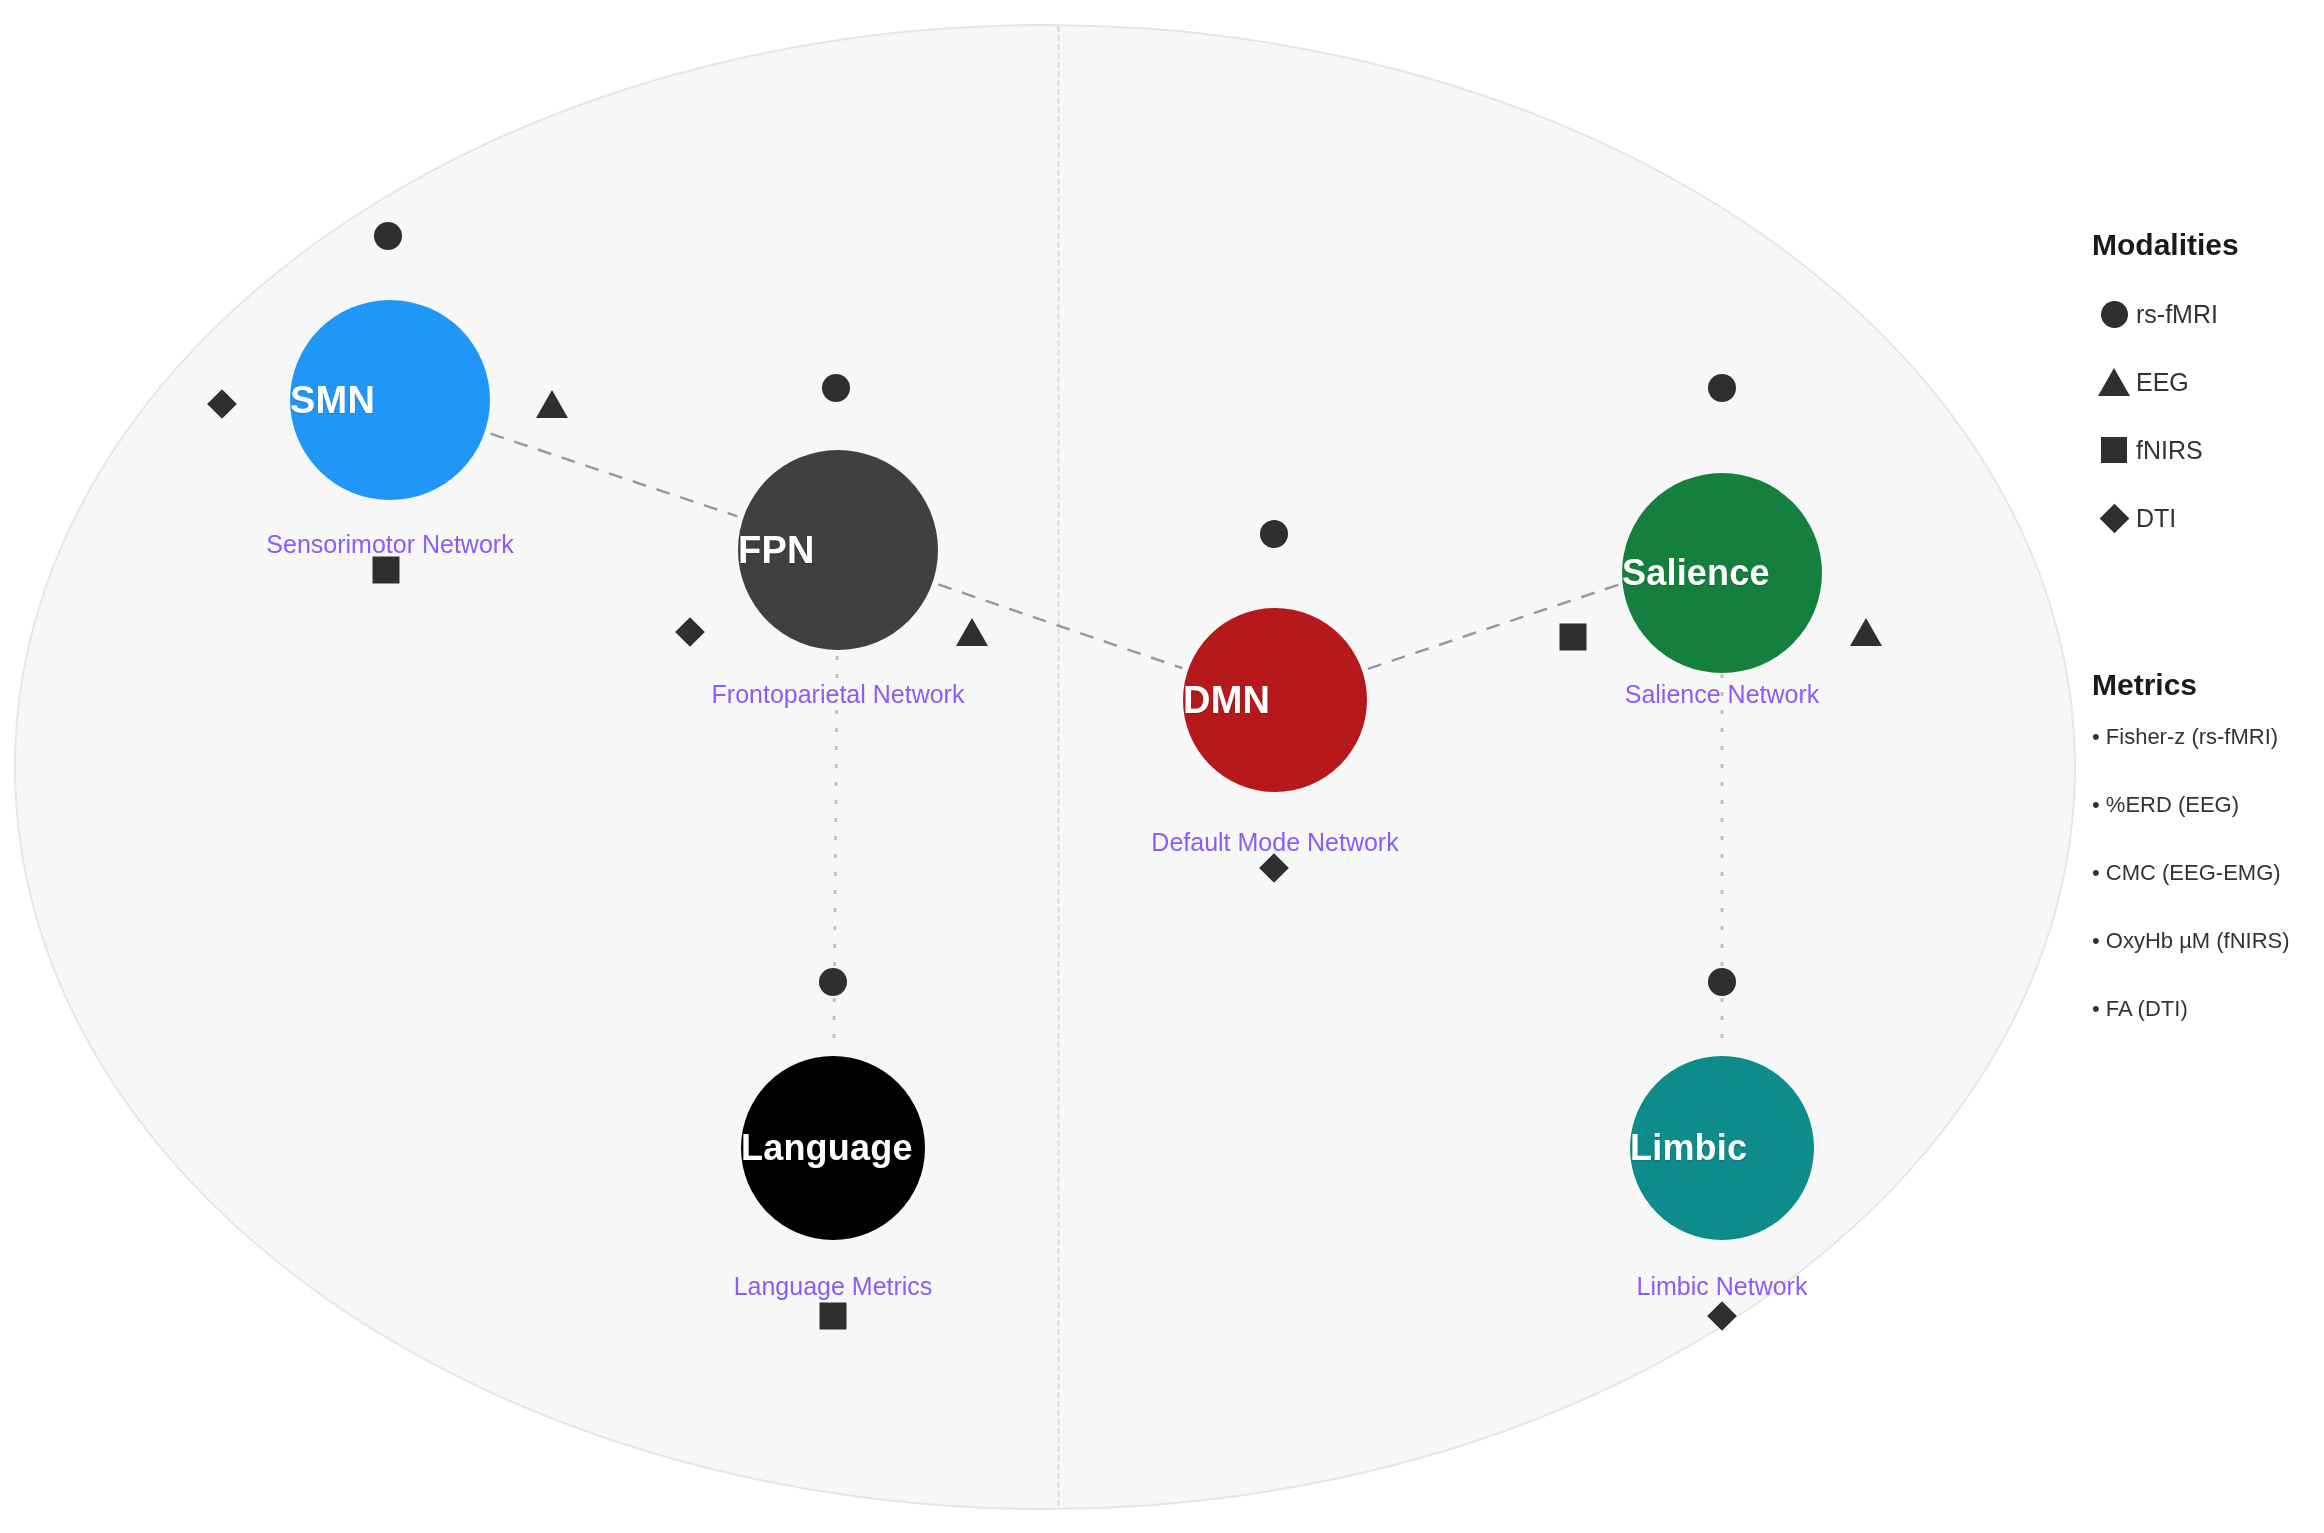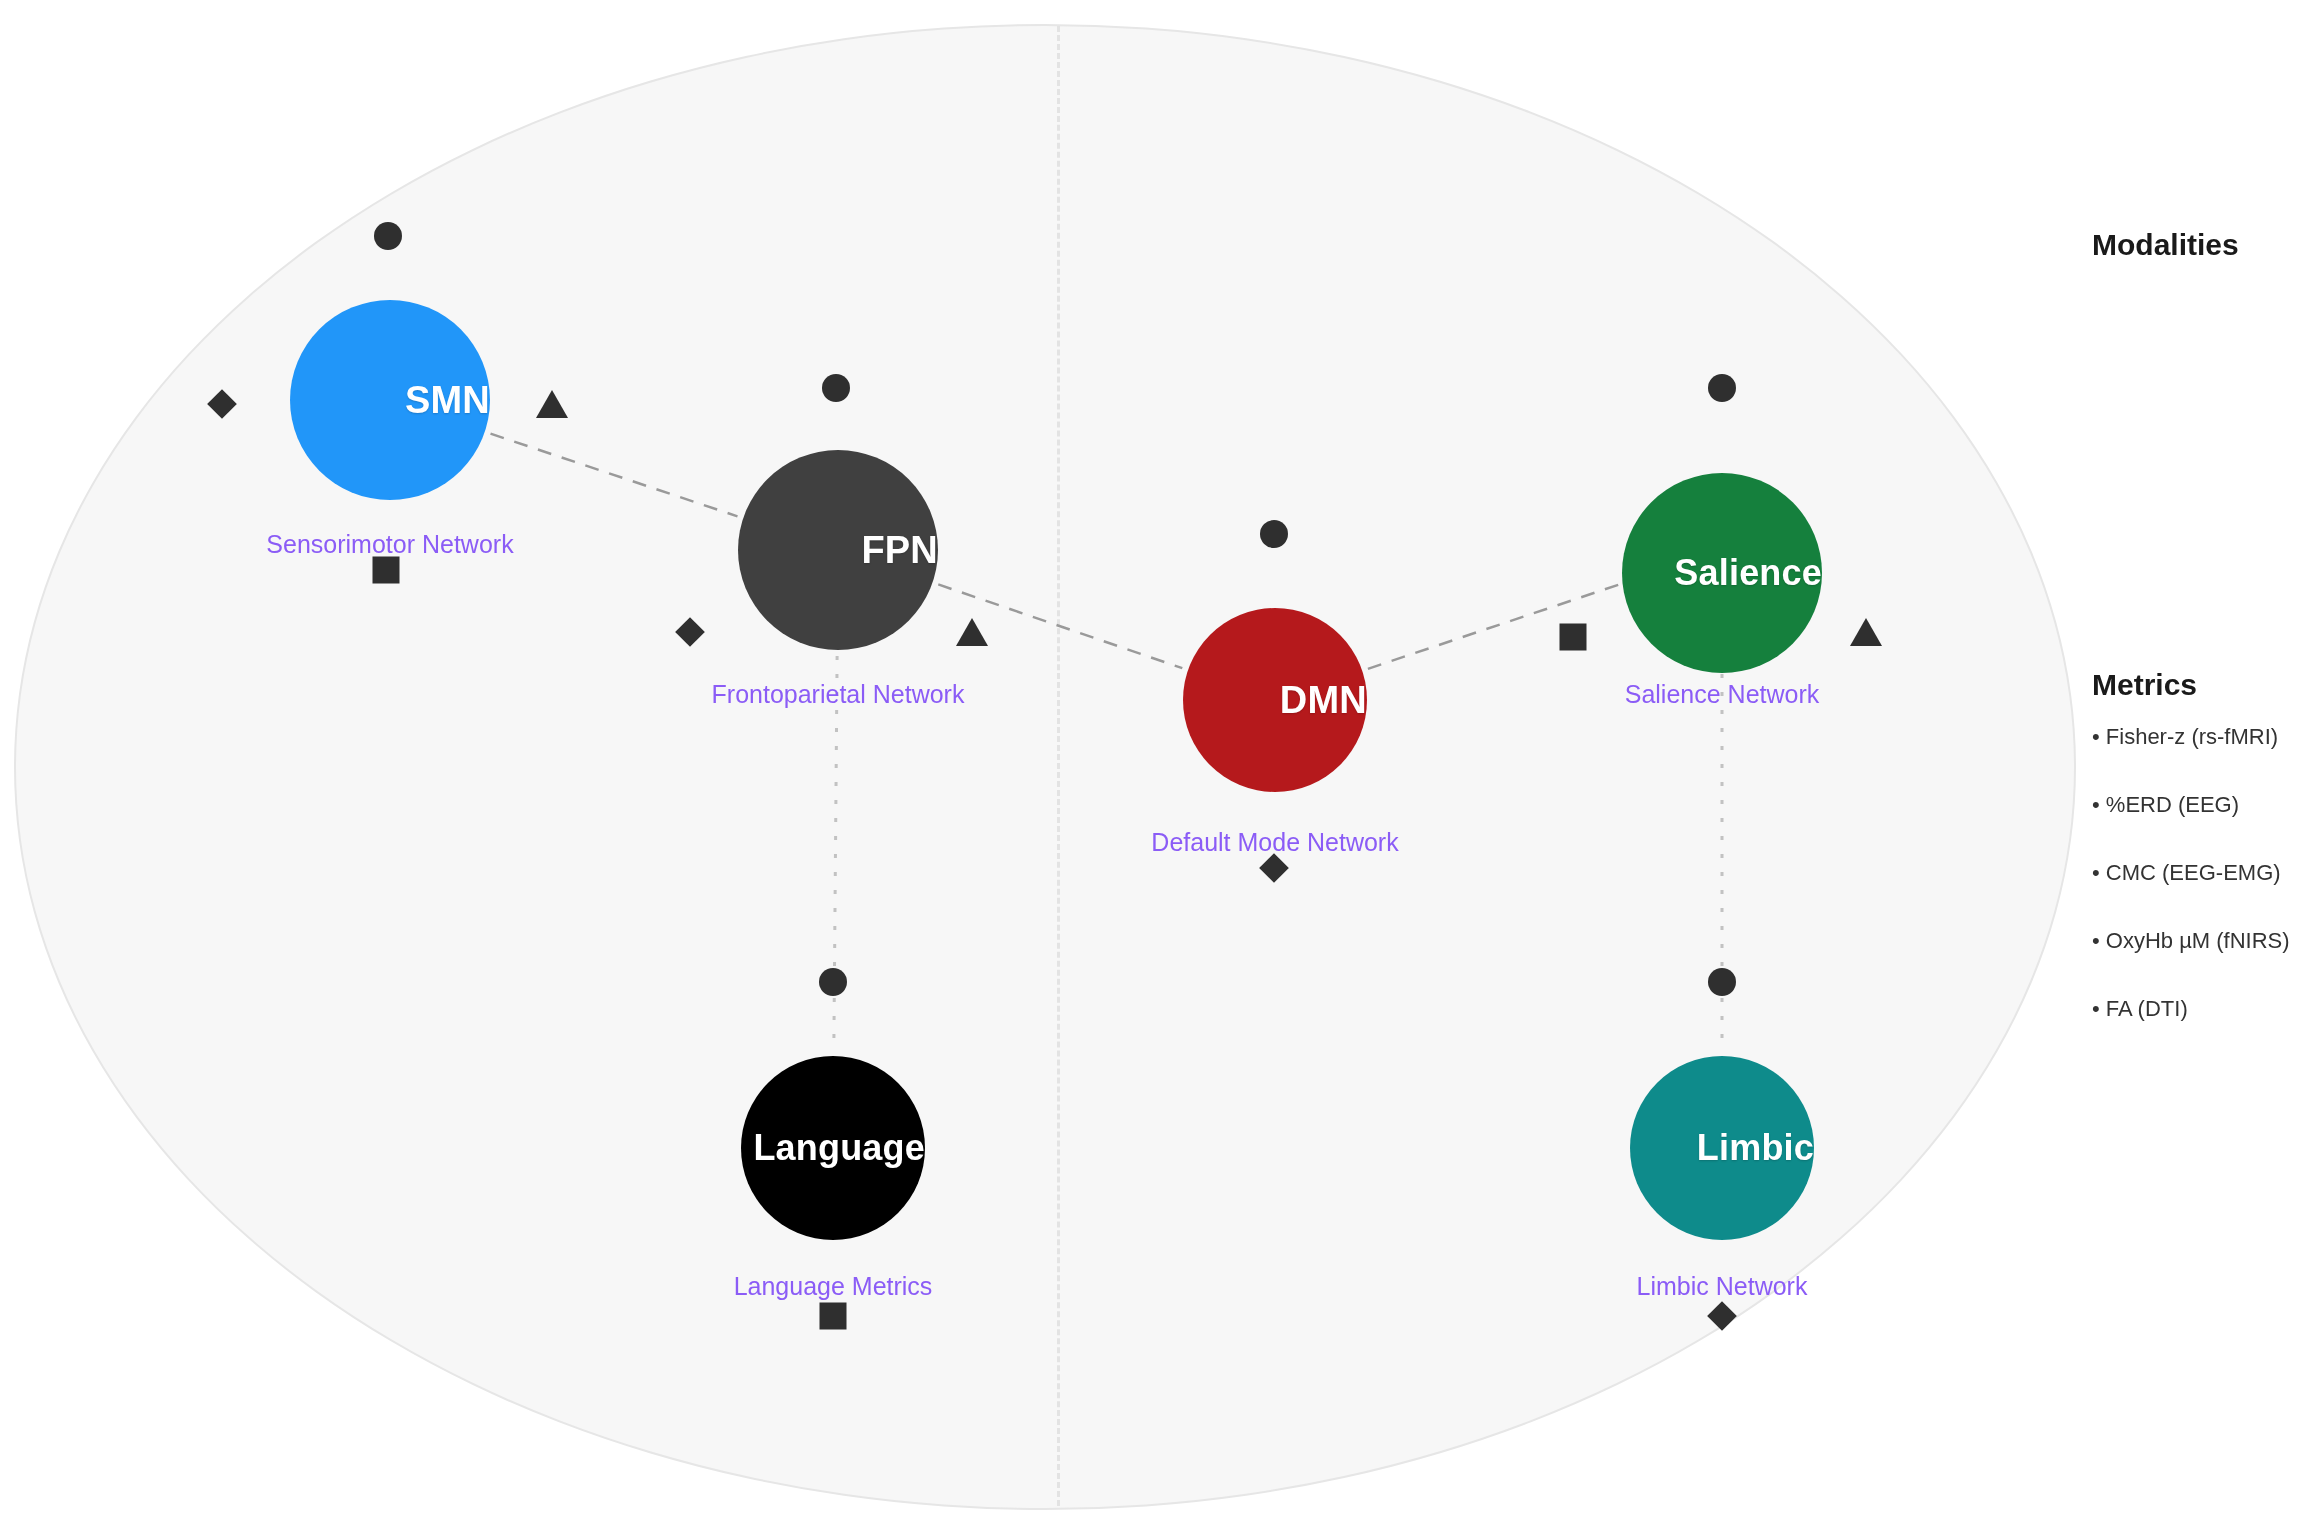--- a/index.html
+++ b/index.html
@@ -49,21 +49,21 @@
     height: 1533px;
     pointer-events: none;
   }
 
   
   .node {
     position: absolute;
     border-radius: 50%;
     display: flex;
     align-items: center;
-    justify-content: flex-end;
+    justify-content: flex-start;
     box-sizing: border-box;
   }
   .node-label {
     color: #ffffff;
     font-weight: bold;
     letter-spacing: 0.2px;
     white-space: nowrap;
     text-shadow: 0 1px 2px rgba(0,0,0,0.18);
   }
   .node-caption {
@@ -227,20 +227,46 @@
       <div class="marker m-square" style="left: 1573px; top: 637px;"></div>
       <div class="marker m-triangle" style="left: 1866px; top: 632px;"></div>
       <div class="marker m-circle" style="left: 833px; top: 982px;"></div>
       <div class="marker m-square" style="left: 833px; top: 1316px;"></div>
       <div class="marker m-circle" style="left: 1722px; top: 982px;"></div>
       <div class="marker m-diamond" style="left: 1722px; top: 1316px;"></div>
     </div>
 
   <div id="legend">
     <div class="legend-title">Modalities</div>
+    <div id="legend-rows">
+        <div class="legend-row">
+          <span class="legend-glyph">
+            <span class="g-circle"></span>
+          </span>
+          <span class="legend-text">rs-fMRI</span>
+        </div>
+        <div class="legend-row">
+          <span class="legend-glyph">
+            <span class="g-triangle"></span>
+          </span>
+          <span class="legend-text">EEG</span>
+        </div>
+        <div class="legend-row">
+          <span class="legend-glyph">
+            <span class="g-square"></span>
+          </span>
+          <span class="legend-text">fNIRS</span>
+        </div>
+        <div class="legend-row">
+          <span class="legend-glyph">
+            <span class="g-diamond"></span>
+          </span>
+          <span class="legend-text">DTI</span>
+        </div>
+      </div>
   </div>
 
   <div id="metrics-block">
     <div class="metrics-title">Metrics</div>
     <div id="metrics-rows">
         <div class="metric-item">• Fisher-z (rs-fMRI)</div>
         <div class="metric-item">• %ERD (EEG)</div>
         <div class="metric-item">• CMC (EEG-EMG)</div>
         <div class="metric-item">• OxyHb µM (fNIRS)</div>
         <div class="metric-item">• FA (DTI)</div>

